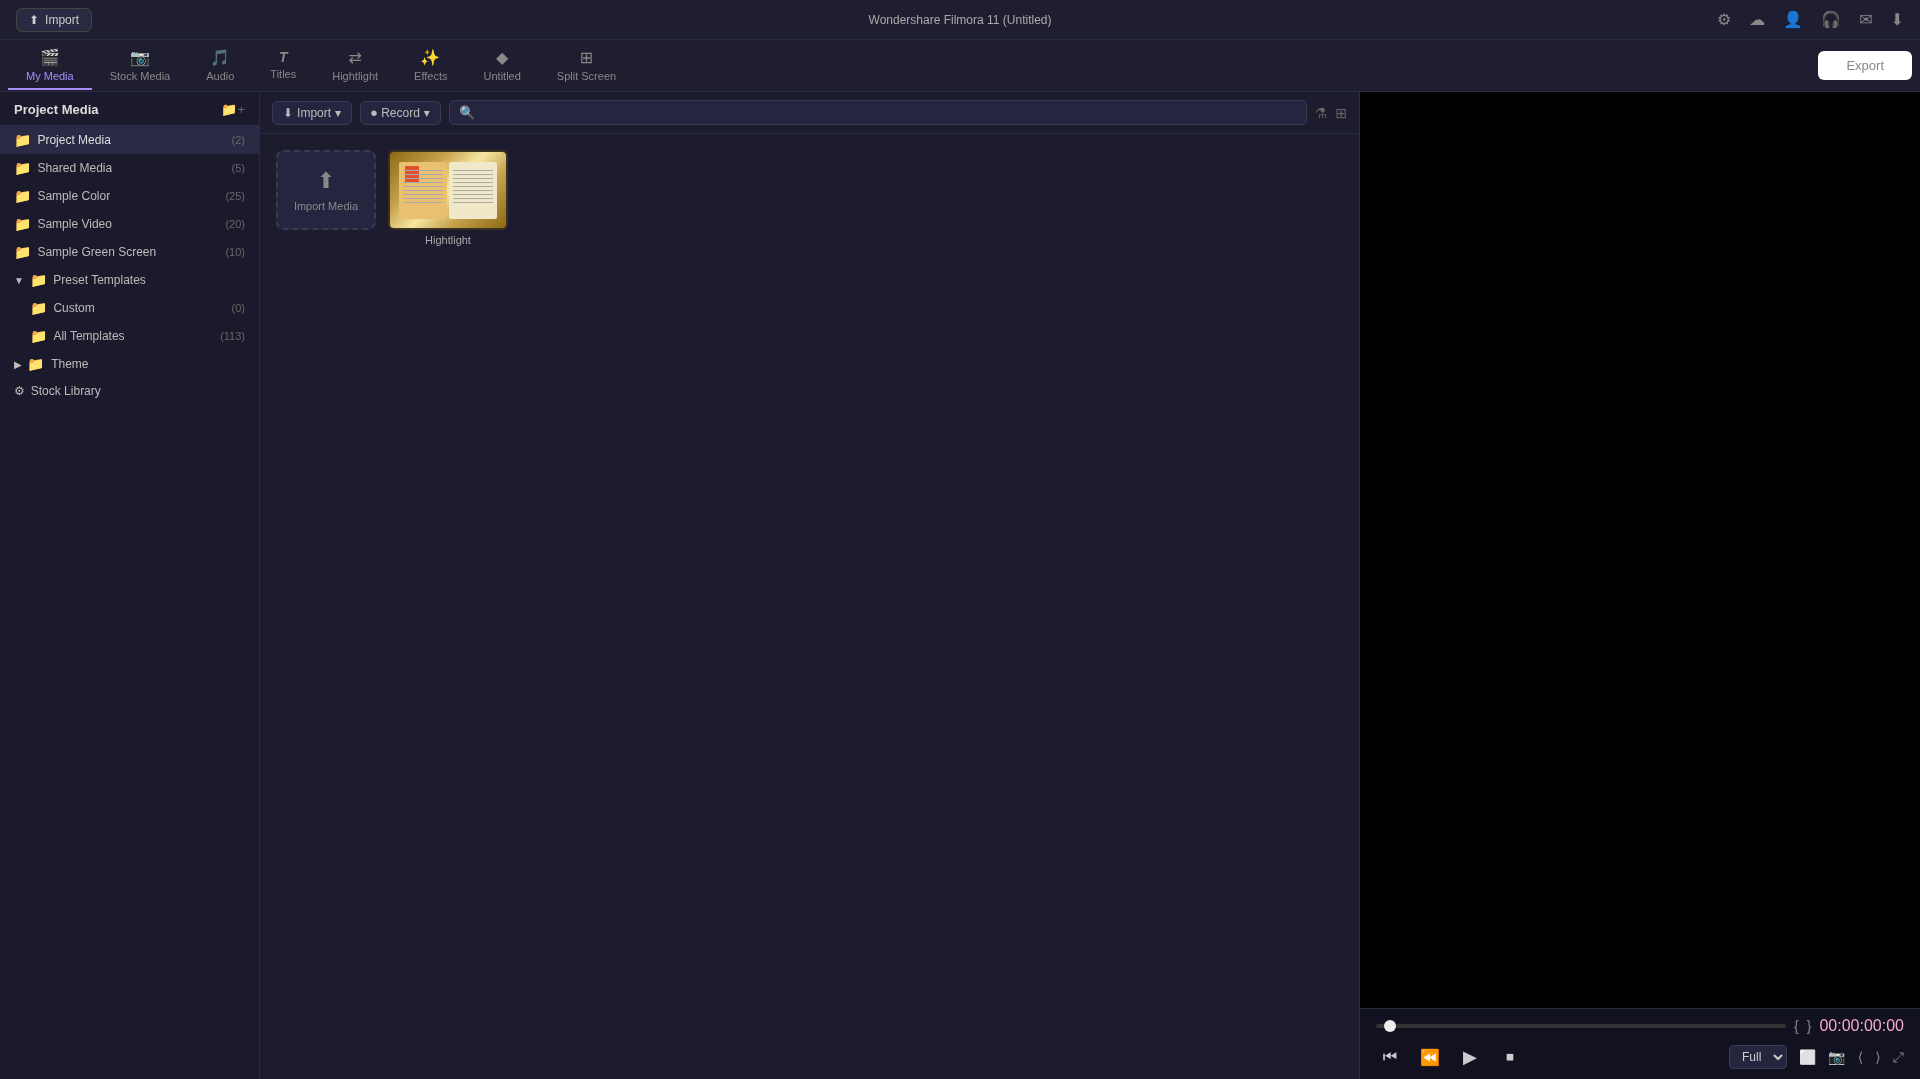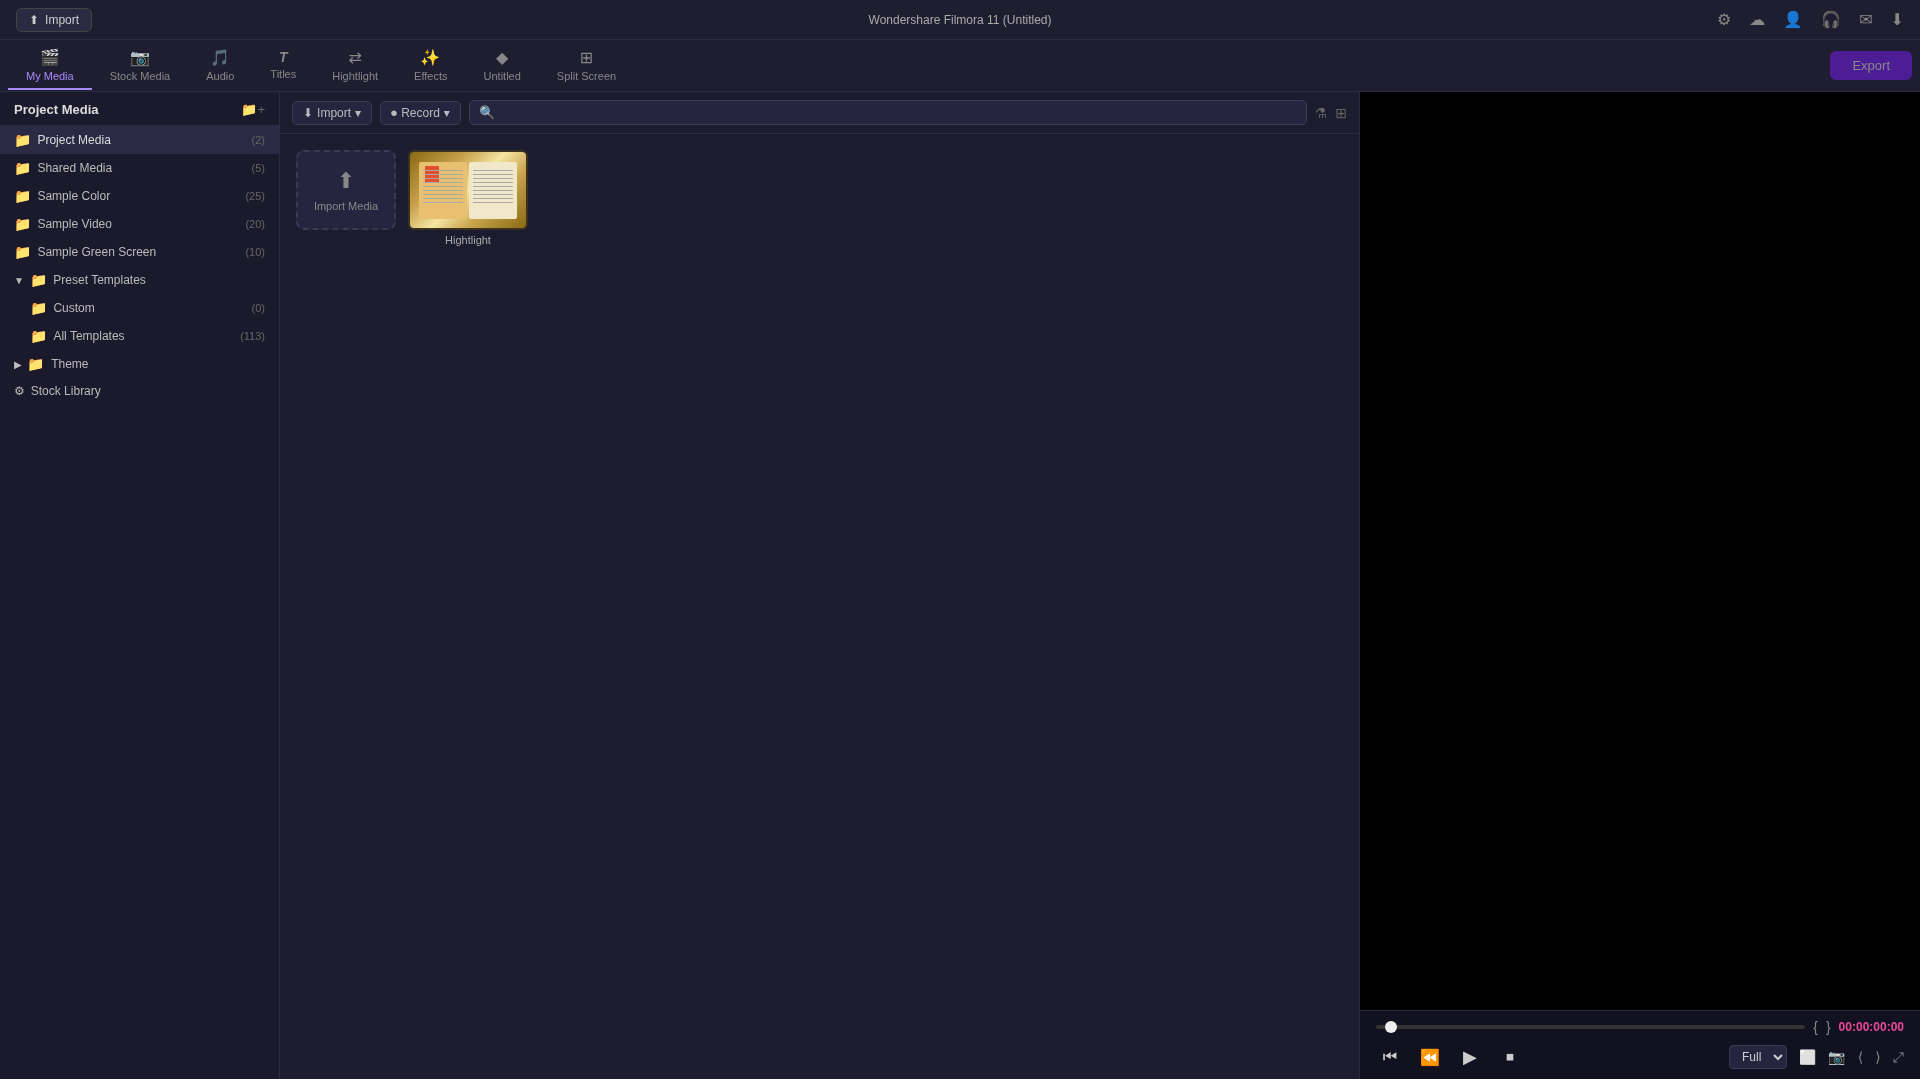--- a/index.html
+++ b/index.html
@@ -71,38 +71,38 @@
     }
     .nav-tab.active {
       color: #a78bfa;
       border-bottom-color: #a78bfa;
     }
     .nav-tab-icon {
       font-size: 16px;
     }
     .export-btn {
       margin-left: auto;
-      background: #4c1d95;
+      background: #ffffff;
       border: none;
       border-radius: 6px;
       color: #888;
-      padding: 7px 22px;
+      padding: 7px 28px;
       font-size: 13px;
       cursor: pointer;
     }
 
     
     .main-layout {
       display: flex;
       height: calc(1079px - 40px - 52px);
     }
 
     
     .left-panel {
-      width: 280px;
+      width: 260px;
       background: #1a1a2c;
       border-right: 1px solid #2a2a40;
       display: flex;
       flex-direction: column;
     }
     .left-panel-header {
       display: flex;
       align-items: center;
       justify-content: space-between;
       padding: 10px 14px 8px;
@@ -308,24 +308,23 @@
     .timeline-thumb {
       width: 12px;
       height: 12px;
       background: #eee;
       border-radius: 50%;
       position: absolute;
       top: -4px;
       left: 2%;
     }
     .time-display {
-      font-size: 12px;
-      color: #ec4899;
+      font-size: 16px;
+      color: #f9a8d4;
       white-space: nowrap;
-      font-weight: bold;
     }
     .bracket-btn {
       background: none;
       border: none;
       color: #888;
       font-size: 14px;
       cursor: pointer;
     }
     .playback-controls {
       display: flex;

